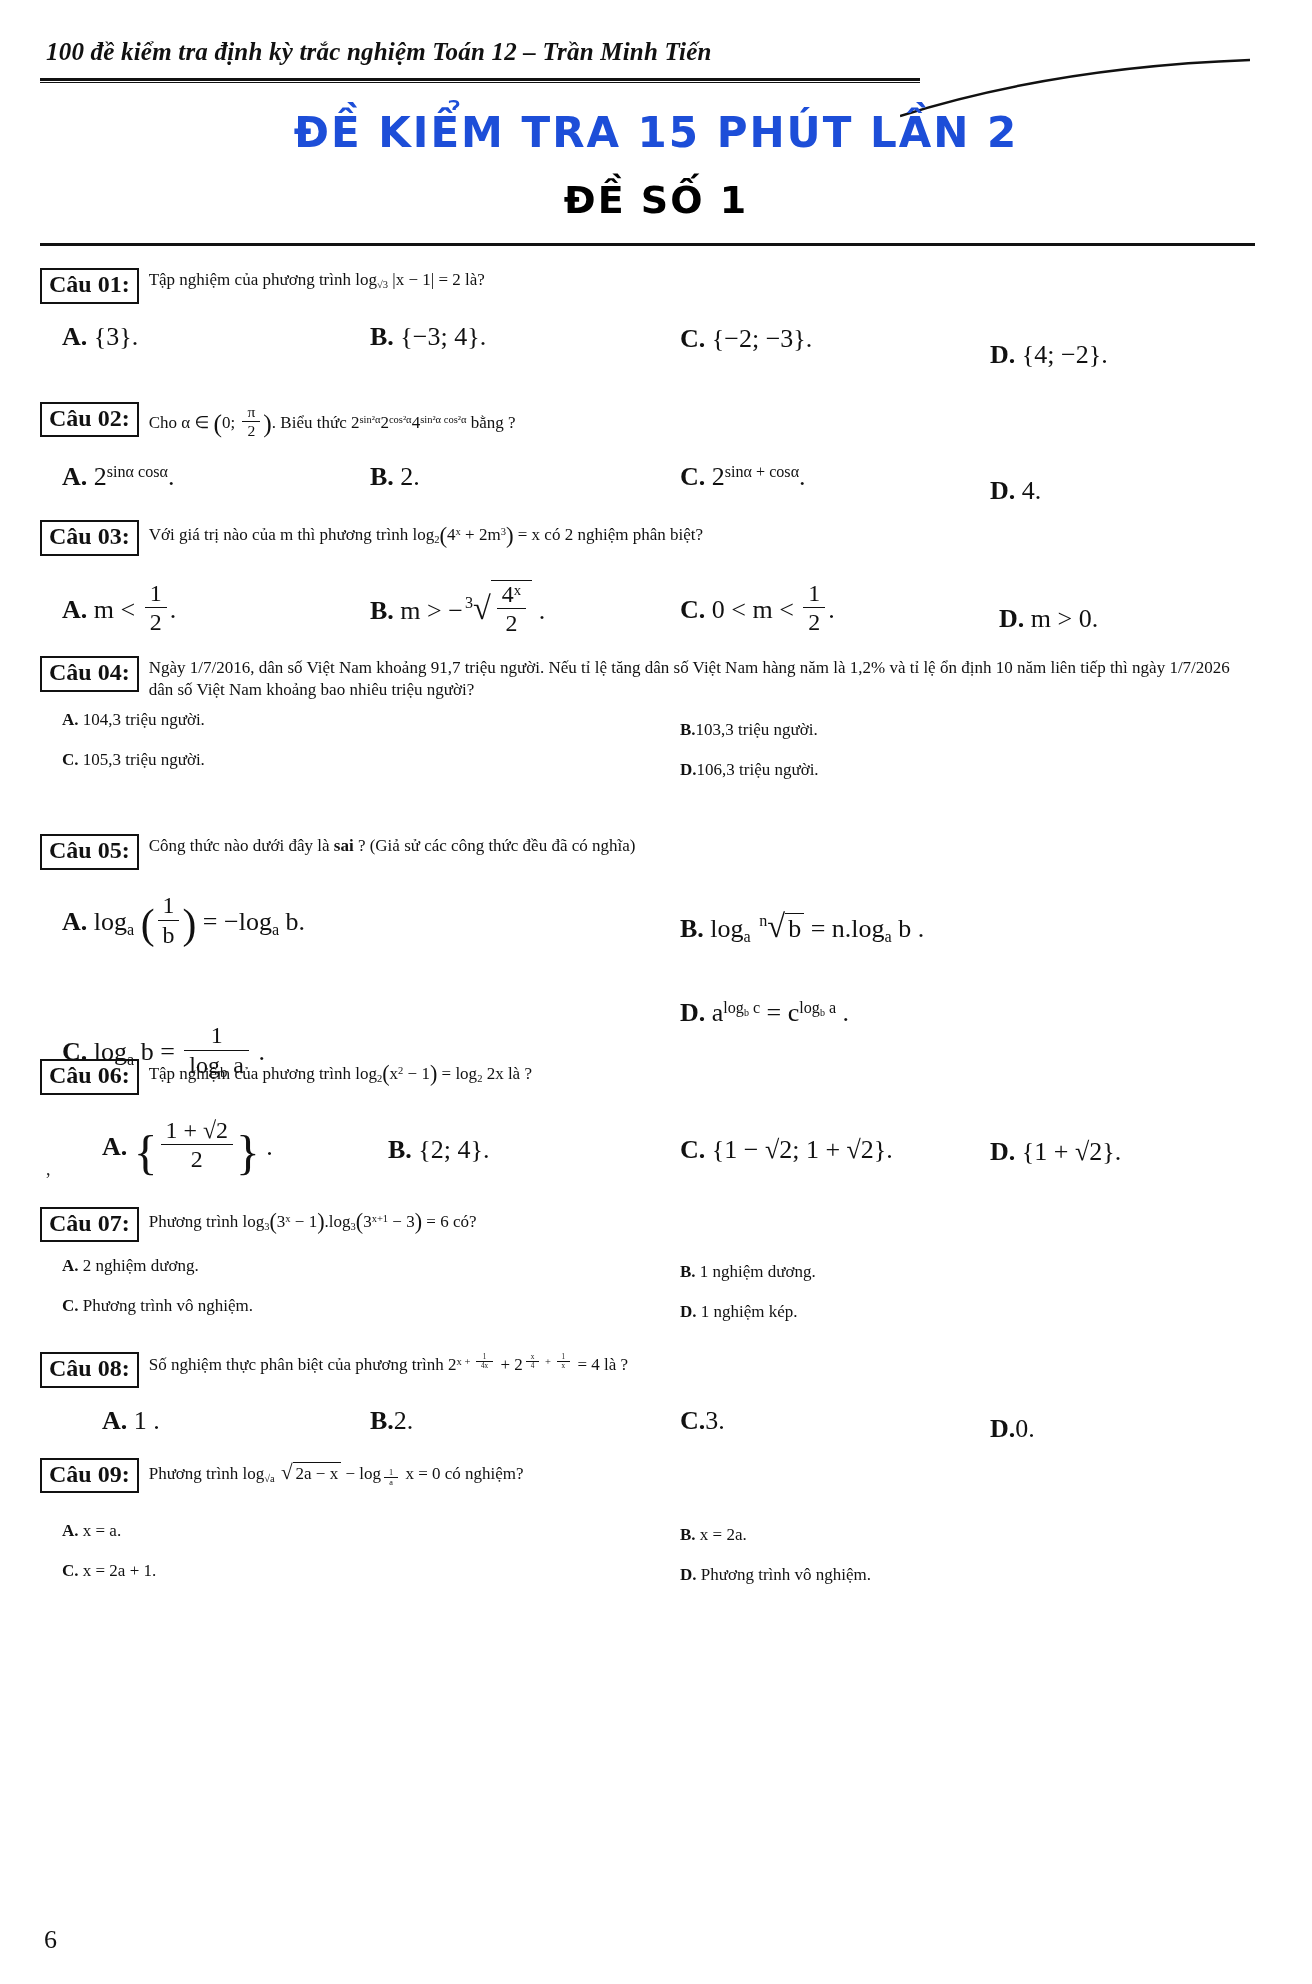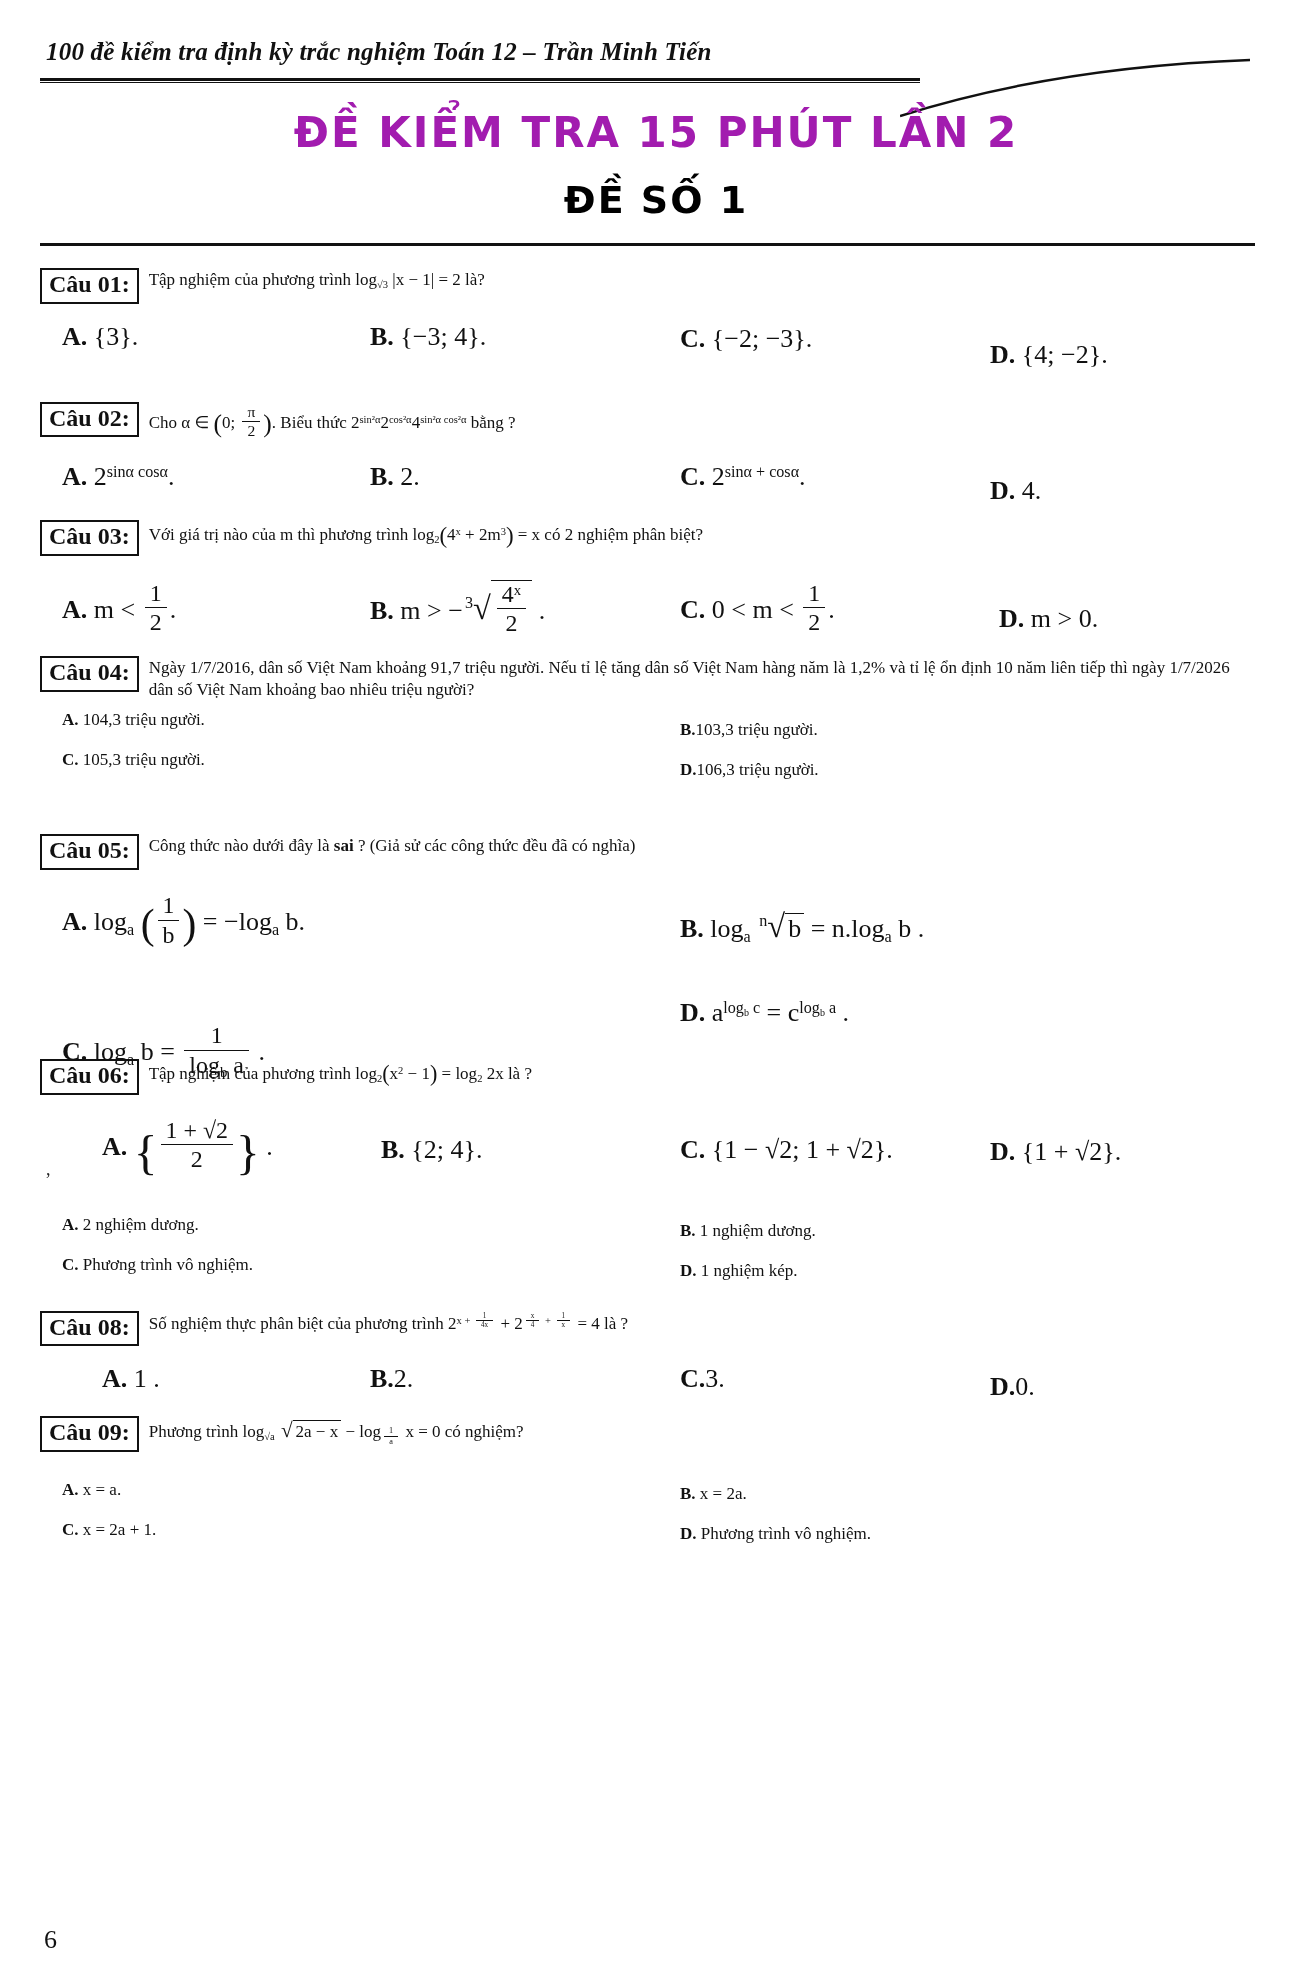--- a/index.html
+++ b/index.html
@@ -54,21 +54,21 @@
   .title-main {
     position: absolute;
     top: 108px;
     left: 0;
     width: 1312px;
     text-align: center;
     font-family: "DejaVu Sans", sans-serif;
     font-weight: bold;
     font-size: 42px;
     letter-spacing: 2px;
-    color: #a21caf;
+    color: #1d4ed8;
   }
   .title-sub {
     position: absolute;
     top: 178px;
     left: 0;
     width: 1312px;
     text-align: center;
     font-family: "DejaVu Sans", sans-serif;
     font-weight: bold;
     font-size: 38px;
@@ -281,28 +281,34 @@
       <div class="q-head">
         <span class="q-tag">Câu 06:</span>
         <span class="q-text">
           Tập nghiệm của phương trình log<sub class="s">2</sub><span style="font-size:1.3em; vertical-align:-0.1em;">(</span>x<sup class="s">2</sup> − 1<span style="font-size:1.3em; vertical-align:-0.1em;">)</span> = log<sub class="s">2</sub> 2x là ?
         </span>
       </div>
       <div class="opts" style="height:98px;">
         <div class="opt" style="left:62px; top:14px;">
           <span class="opt-lbl">A.</span> <span style="font-size:1.9em; vertical-align:-0.28em; font-weight:300;">{</span><span class="frac"><span class="num">1 + √2</span><span class="den">2</span></span><span style="font-size:1.9em; vertical-align:-0.28em; font-weight:300;">}</span> .
         </div>
-        <div class="opt" style="left:341px; top:32px;"><span class="opt-lbl">B.</span> {2; 4}.</div>
+        <div class="opt" style="left:348px; top:32px;"><span class="opt-lbl">B.</span> {2; 4}.</div>
         <div class="opt" style="left:640px; top:32px;"><span class="opt-lbl">C.</span> {1 − √2; 1 + √2}.</div>
         <div class="opt" style="left:950px; top:34px;"><span class="opt-lbl">D.</span> {1 + √2}.</div>
         <div class="stray-mark" style="left:6px; top:56px;">,</div>
       </div>
     </div>
 
     <div class="q-block" style="margin-top:2px;">
+      <div class="q-head">
+        <span class="q-tag">Câu 07:</span>
+        <span class="q-text">
+          Phương trình log<sub class="s">3</sub><span style="font-size:1.3em; vertical-align:-0.1em;">(</span>3<sup class="s">x</sup> − 1<span style="font-size:1.3em; vertical-align:-0.1em;">)</span>.log<sub class="s">3</sub><span style="font-size:1.3em; vertical-align:-0.1em;">(</span>3<sup class="s">x+1</sup> − 3<span style="font-size:1.3em; vertical-align:-0.1em;">)</span> = 6 có?
+        </span>
+      </div>
       <div class="twocol" style="height:82px;">
         <div class="c1" style="top:8px;"><b>A.</b> <span>2 nghiệm dương.</span></div>
         <div class="c2" style="top:14px;"><b>B.</b> <span>1 nghiệm dương.</span></div>
         <div class="c1" style="top:48px;"><b>C.</b> <span>Phương trình vô nghiệm.</span></div>
         <div class="c2" style="top:54px;"><b>D.</b> <span>1 nghiệm kép.</span></div>
       </div>
     </div>
 
     <div class="q-block" style="margin-top:22px;">
       <div class="q-head">

